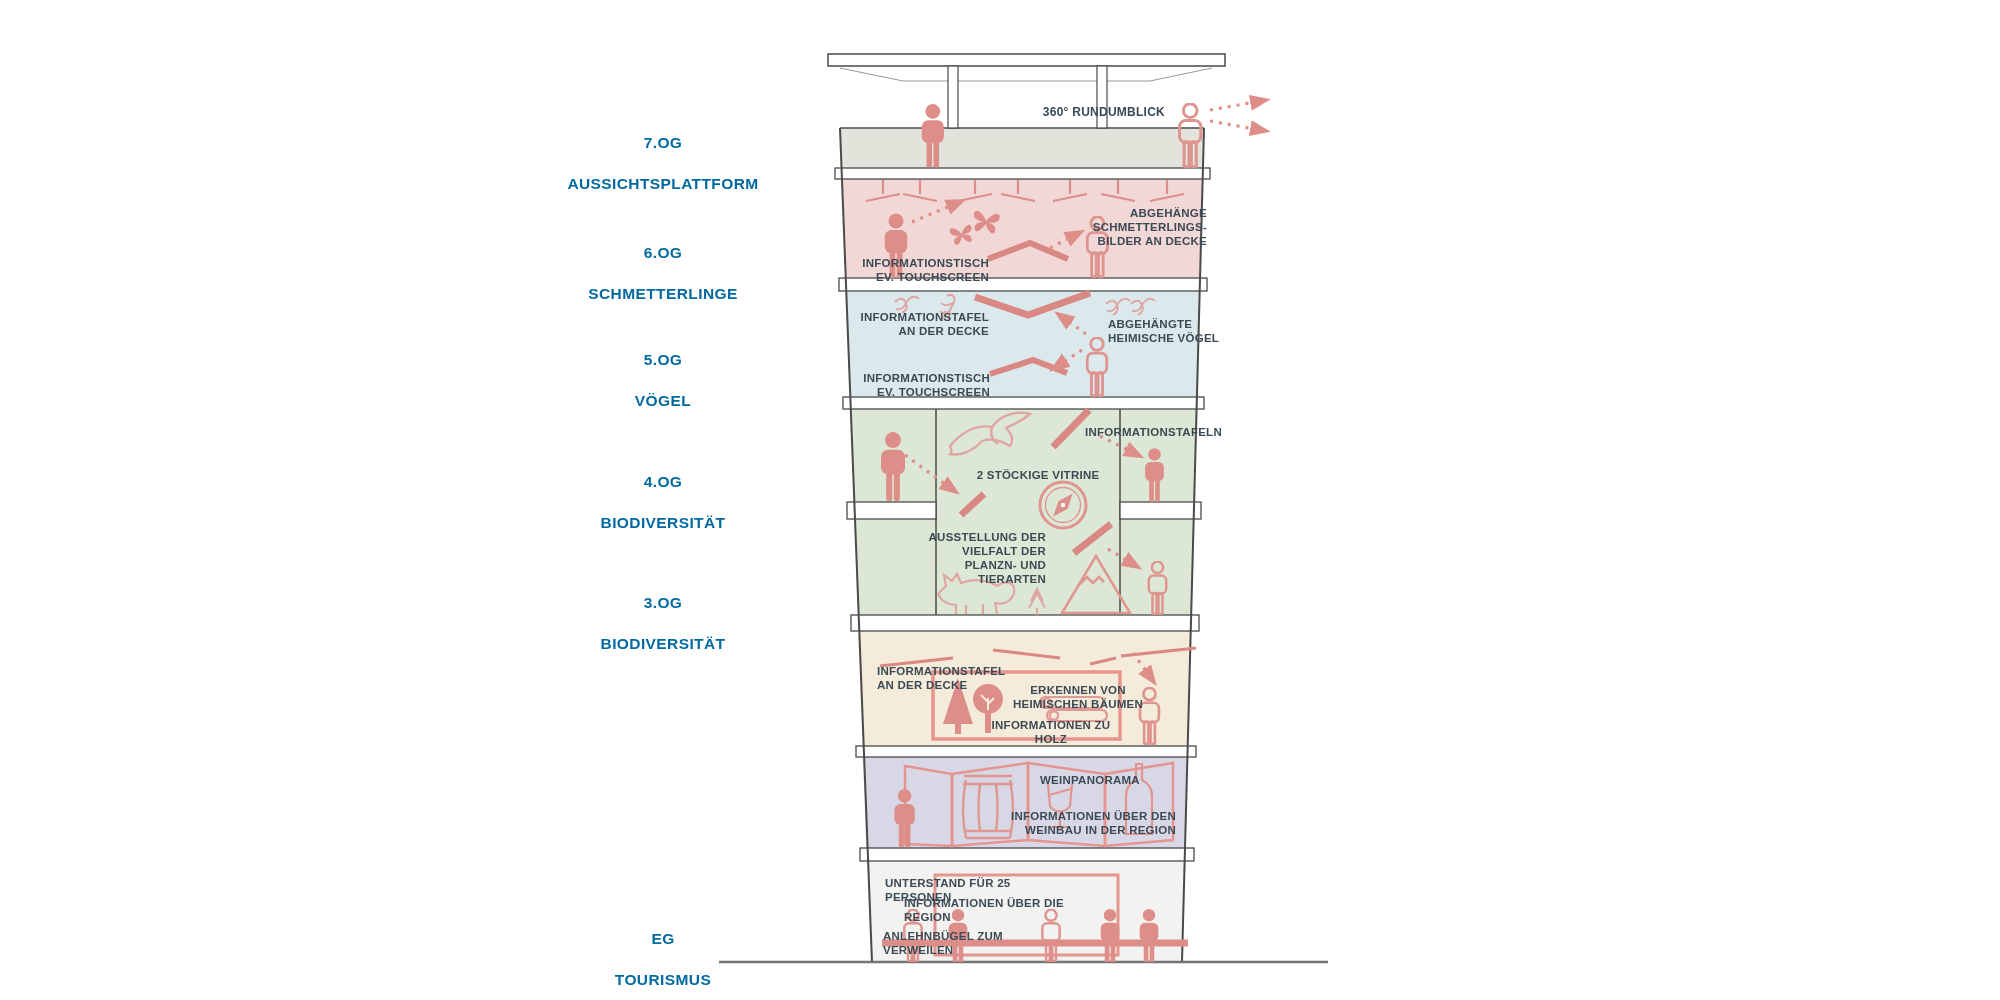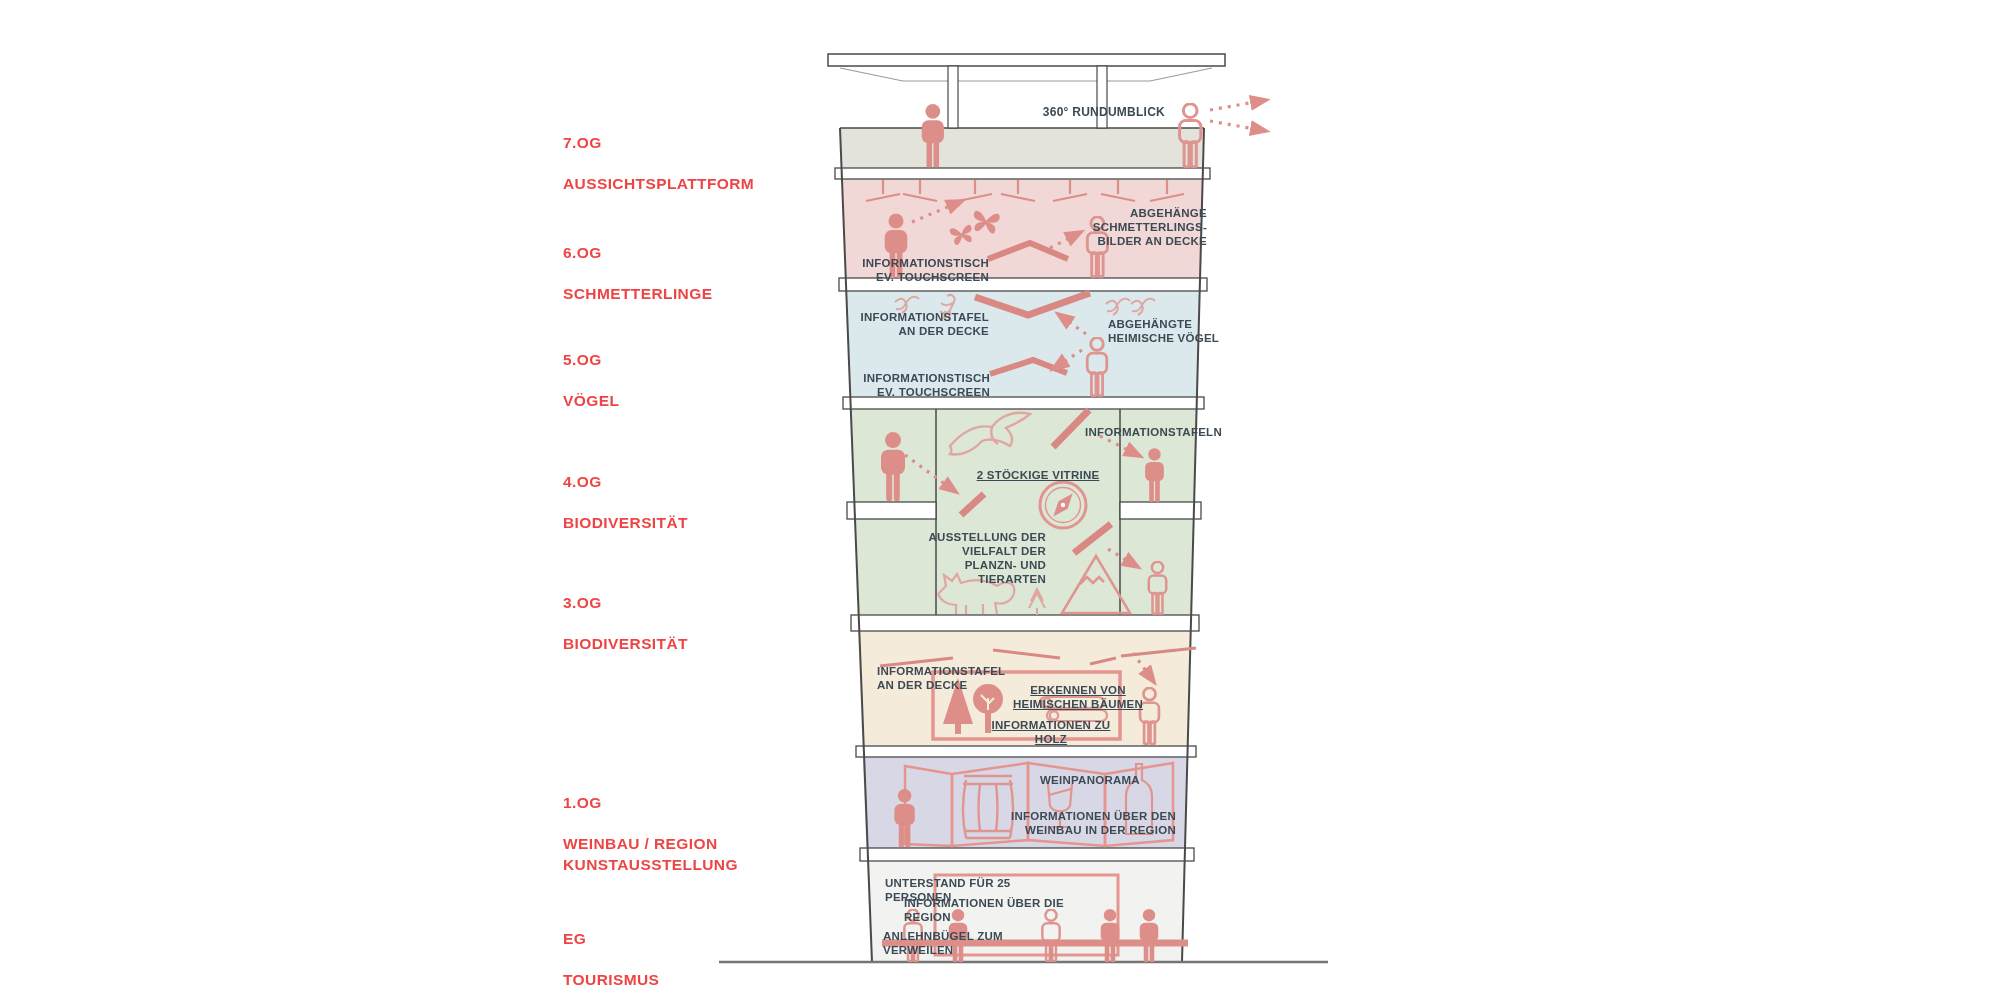--- a/index.html
+++ b/index.html
@@ -1,22 +1,22 @@
 <!DOCTYPE html>
 <html><head>
 <meta charset="utf-8">
 <style>
   html,body{margin:0;padding:0;background:#fff;}
   #stage{position:relative;width:2000px;height:1000px;background:#ffffff;overflow:hidden;
          font-family:"Liberation Sans",sans-serif;}
   #art{position:absolute;left:0;top:0;}
   .ann{position:absolute;font:700 11.5px/1.22 "Liberation Sans",sans-serif;color:#3B4A54;
        white-space:pre-line;letter-spacing:.25px;}
-  .ta-r{text-align:right;} .ta-c{text-align:center;text-decoration:underline;}
-  .flabel{position:absolute;left:563px;width:200px;text-align:left;color:#ef4444;
+  .ta-r{text-align:right;} .ta-c{text-align:center;}
+  .flabel{position:absolute;left:563px;width:200px;text-align:center;color:#0369a1;
           font:700 15.5px/1.32 "Liberation Sans",sans-serif;letter-spacing:.4px;white-space:pre-line;}
 </style>
 </head>
 <body>
 
 <div id="stage">
 
 <svg id="art" width="2000" height="1000" viewBox="0 0 2000 1000">
   <defs>
     <marker id="ah" markerWidth="9" markerHeight="9" refX="5" refY="2.5" orient="auto">
@@ -245,25 +245,20 @@
   <div>5.OG</div>
   <div>VÖGEL</div>
 </div>
 <div class="flabel" style="top:452px">
   <div>4.OG</div>
   <div>BIODIVERSITÄT</div>
 </div>
 <div class="flabel" style="top:573px">
   <div>3.OG</div>
   <div>BIODIVERSITÄT</div>
-</div>
-<div class="flabel" style="top:773px">
-  <div>1.OG</div>
-  <div>WEINBAU / REGION
-KUNSTAUSSTELLUNG</div>
 </div>
 <div class="flabel" style="top:909px">
   <div>EG</div>
   <div>TOURISMUS</div>
 </div>
 
 <div class="ann ta-r" style="left:1040px;width:125px;top:105px;font-size:12px">360° RUNDUMBLICK</div>
 <div class="ann ta-r" style="left:1085px;width:122px;top:206px">ABGEHÄNGE
 SCHMETTERLINGS-
 BILDER AN DECKE</div>

